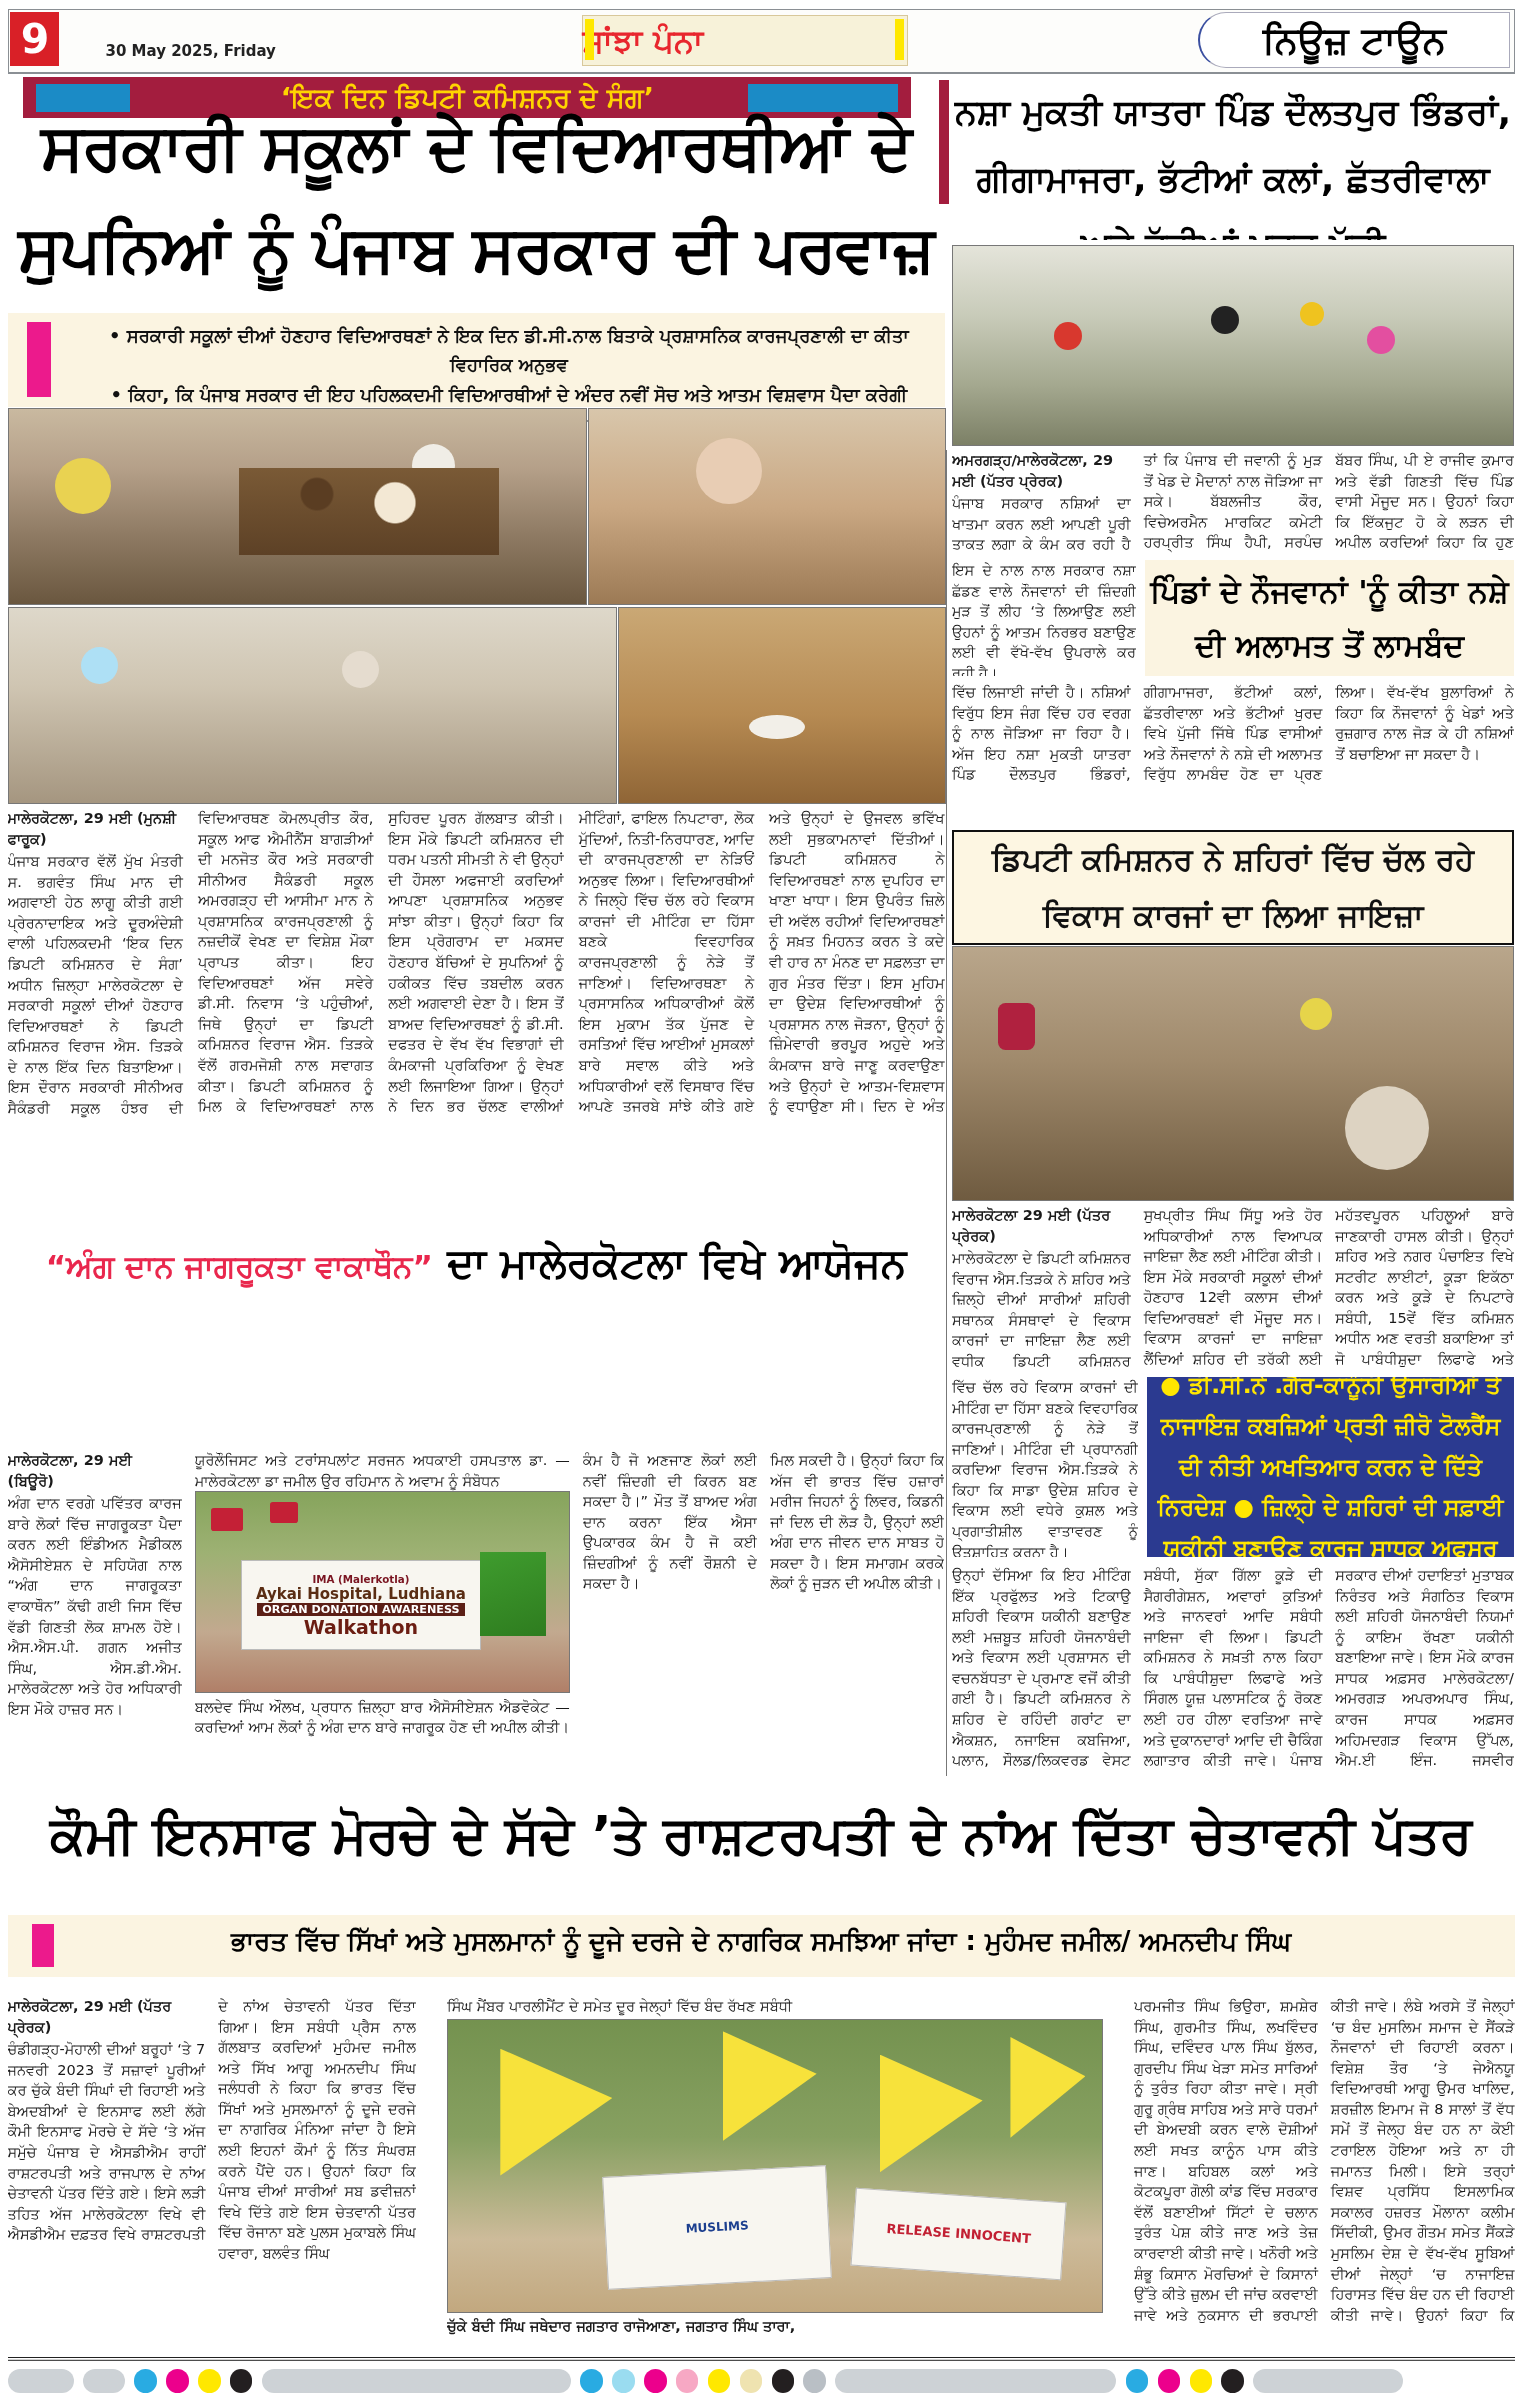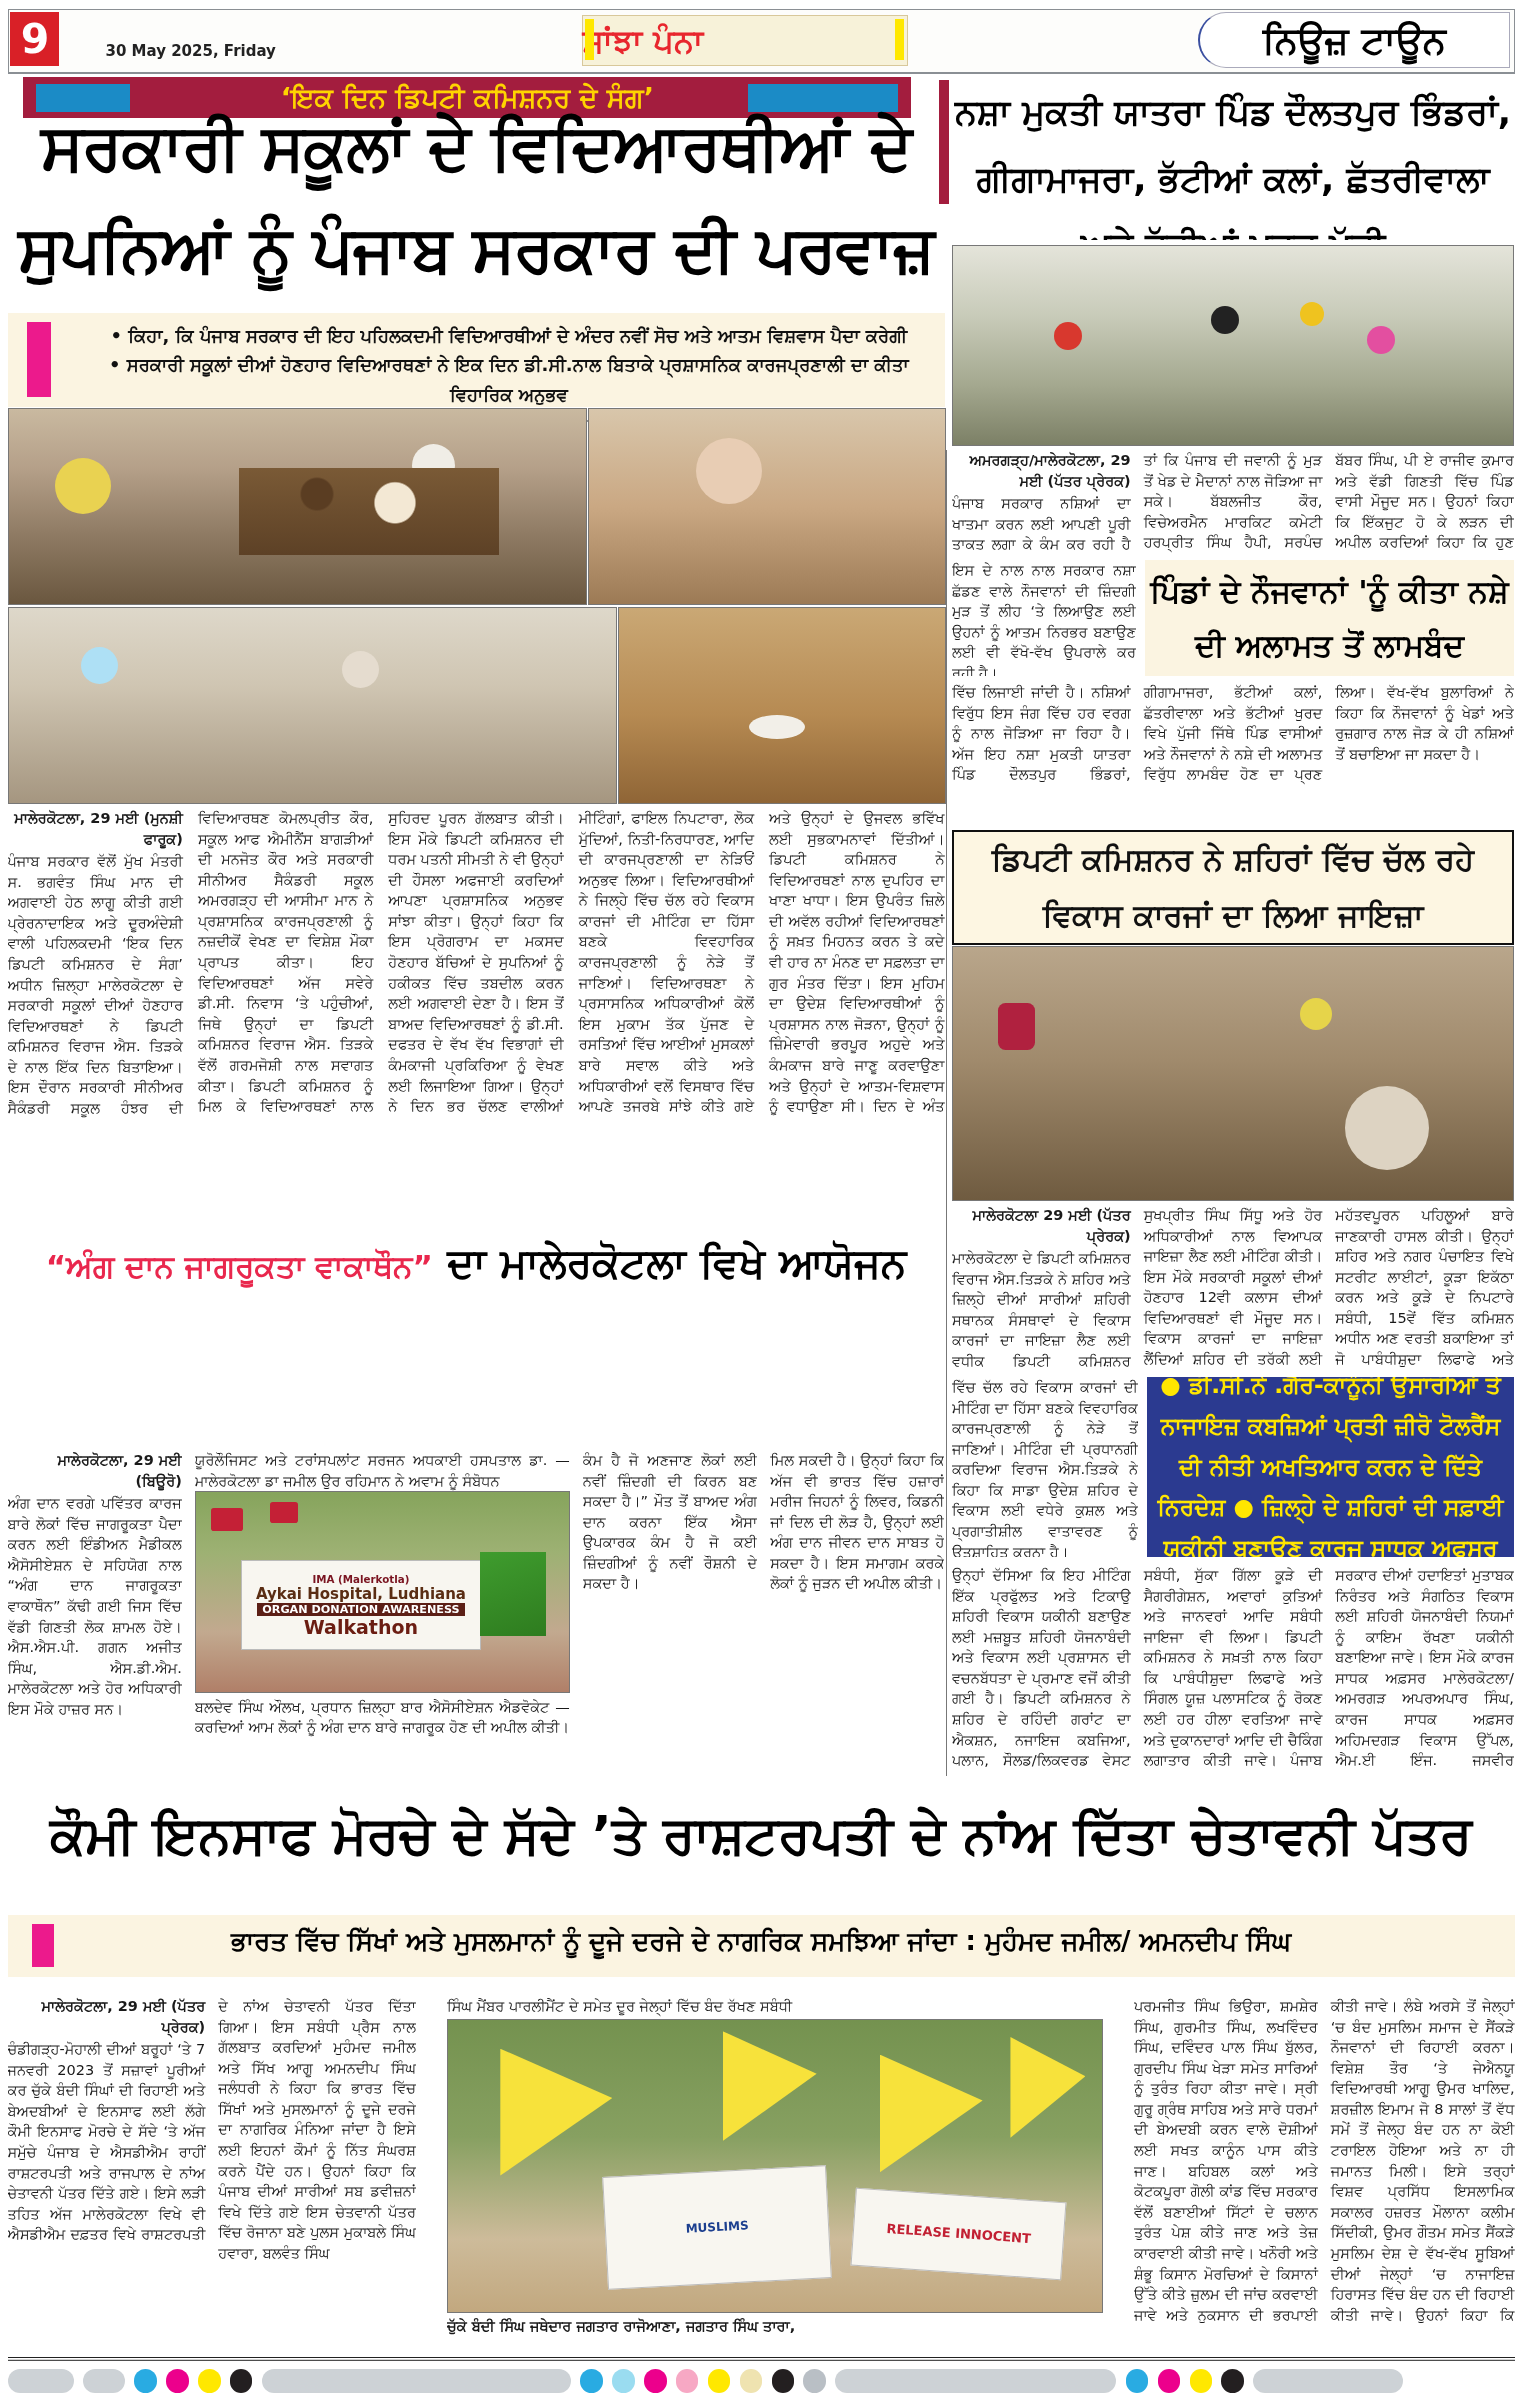--- a/index.html
+++ b/index.html
@@ -39,21 +39,21 @@
   .ph-flags{background:linear-gradient(180deg,#74924f 0%,#87a061 40%,#cdbb9a 75%,#c2a87f 100%);}
   .spot{position:absolute;border-radius:50%;}
   .flag{position:absolute;background:#f7e23b;clip-path:polygon(0 0,100% 35%,0 90%);}
   .banner-white{position:absolute;background:#f8f6f0;border:0.9px solid #bbb;display:flex;flex-direction:column;align-items:center;justify-content:center;text-align:center;}
   .greenflag{position:absolute;background:linear-gradient(160deg,#3f9c2e,#2e7c1f);}
   
   .body-cols{font-size:14.5px;line-height:1.42;text-align:justify;color:#1a1a1a;overflow:hidden;word-break:break-word;}
   .c5{column-count:5;column-gap:15px;}
   .c3{column-count:3;column-gap:13px;}
   .c2{column-count:2;column-gap:13px;}
-  .byline{font-weight:bold;text-align:right;display:block;margin-bottom:1.9px;}
+  .byline{font-weight:bold;text-align:left;display:block;margin-bottom:1.9px;}
   
   .subhead-box{background:#fbf4e1;overflow:hidden;}
   .subhead-text{font-weight:bold;color:#000;text-align:center;}
   .yellow-subhead{background:#fbf4e1;display:flex;align-items:center;justify-content:center;text-align:center;font-weight:800;font-size:31px;line-height:1.75;color:#000;overflow:hidden;}
   .blue-box{background:#2b3a90;color:#ffe600;font-weight:bold;font-size:23.4px;line-height:1.75;text-align:center;display:flex;align-items:center;justify-content:center;padding:5.6px 9.4px;box-sizing:border-box;overflow:hidden;}
   .dc-headbox{background:#fdf6e2;border:2.8px solid #101010;display:flex;align-items:center;justify-content:center;text-align:center;font-size:31px;line-height:1.8;font-weight:800;overflow:hidden;}
   .headline-two-tone{text-align:center;font-weight:800;overflow:hidden;}
   .tone-red{color:#e9274d;font-size:31px;}
   .tone-black{color:#000;font-size:41px;}
   .headline-bottom{left:7.5px;top:1778px;width:1507px;height:133px;text-align:center;font-size:52px;line-height:2.2;font-weight:800;color:#000;overflow:hidden;}
@@ -85,22 +85,22 @@
     <span class="bluebox" style="left:13px;width:94px;"></span>
     <span class="kicker-text">‘ਇਕ ਦਿਨ ਡਿਪਟੀ ਕਮਿਸ਼ਨਰ ਦੇ ਸੰਗ’</span>
     <span class="bluebox" style="right:13px;width:150px;"></span>
   </div>
   <div class="abs red-sliver"></div>
 
   <div class="abs headline-main">ਸਰਕਾਰੀ ਸਕੂਲਾਂ ਦੇ ਵਿਦਿਆਰਥੀਆਂ ਦੇ ਸੁਪਨਿਆਂ ਨੂੰ ਪੰਜਾਬ ਸਰਕਾਰ ਦੀ ਪਰਵਾਜ਼</div>
   <div class="abs bullets-box">
     <span class="pinkbar" style="left:19px;top:9.4px;width:24px;height:75px;"></span>
     <ul class="bullets">
+        <li>ਸਰਕਾਰੀ ਸਕੂਲਾਂ ਦੀਆਂ ਹੋਣਹਾਰ ਵਿਦਿਆਰਥਣਾਂ ਨੇ ਇਕ ਦਿਨ ਡੀ.ਸੀ.ਨਾਲ ਬਿਤਾਕੇ ਪ੍ਰਸ਼ਾਸਨਿਕ ਕਾਰਜਪ੍ਰਣਾਲੀ ਦਾ ਕੀਤਾ ਵਿਹਾਰਿਕ ਅਨੁਭਵ</li>
         <li>ਕਿਹਾ, ਕਿ ਪੰਜਾਬ ਸਰਕਾਰ ਦੀ ਇਹ ਪਹਿਲਕਦਮੀ ਵਿਦਿਆਰਥੀਆਂ ਦੇ ਅੰਦਰ ਨਵੀਂ ਸੋਚ ਅਤੇ ਆਤਮ ਵਿਸ਼ਵਾਸ ਪੈਦਾ ਕਰੇਗੀ</li>
-        <li>ਸਰਕਾਰੀ ਸਕੂਲਾਂ ਦੀਆਂ ਹੋਣਹਾਰ ਵਿਦਿਆਰਥਣਾਂ ਨੇ ਇਕ ਦਿਨ ਡੀ.ਸੀ.ਨਾਲ ਬਿਤਾਕੇ ਪ੍ਰਸ਼ਾਸਨਿਕ ਕਾਰਜਪ੍ਰਣਾਲੀ ਦਾ ਕੀਤਾ ਵਿਹਾਰਿਕ ਅਨੁਭਵ</li>
         <li>ਦਿਨ ਦਾ ਅੰਤ ‘ਚ ਇੱਕ ਯਾਦਗਾਰ, ਪ੍ਰੇਰਨਾਦਾਇਕ ਅਨੁਭਵ ਨਵੀਂ ਦਿਖ ਅਤੇ ਸਮਝ ਲੈ ਕੇ ਰਵਾਨਾ ਹੋਈਆਂ ਵਿਦਿਆਰਥਣਾਂ</li>
       </ul>
   </div>
 
   <div class="abs ph ph-office" style="left:7.5px;top:408px;width:577px;height:195px;">
     <span class="spot" style="left:8%;top:25%;width:56px;height:56px;background:#e9d251;"></span>
     <span class="spot" style="left:70%;top:18%;width:43px;height:43px;background:#f0ede6;"></span>
   </div>
   <div class="abs ph ph-guest" style="left:588px;top:408px;width:356px;height:195px;">
     <span class="spot" style="left:30%;top:15%;width:66px;height:66px;background:#e8cdb4;"></span>

